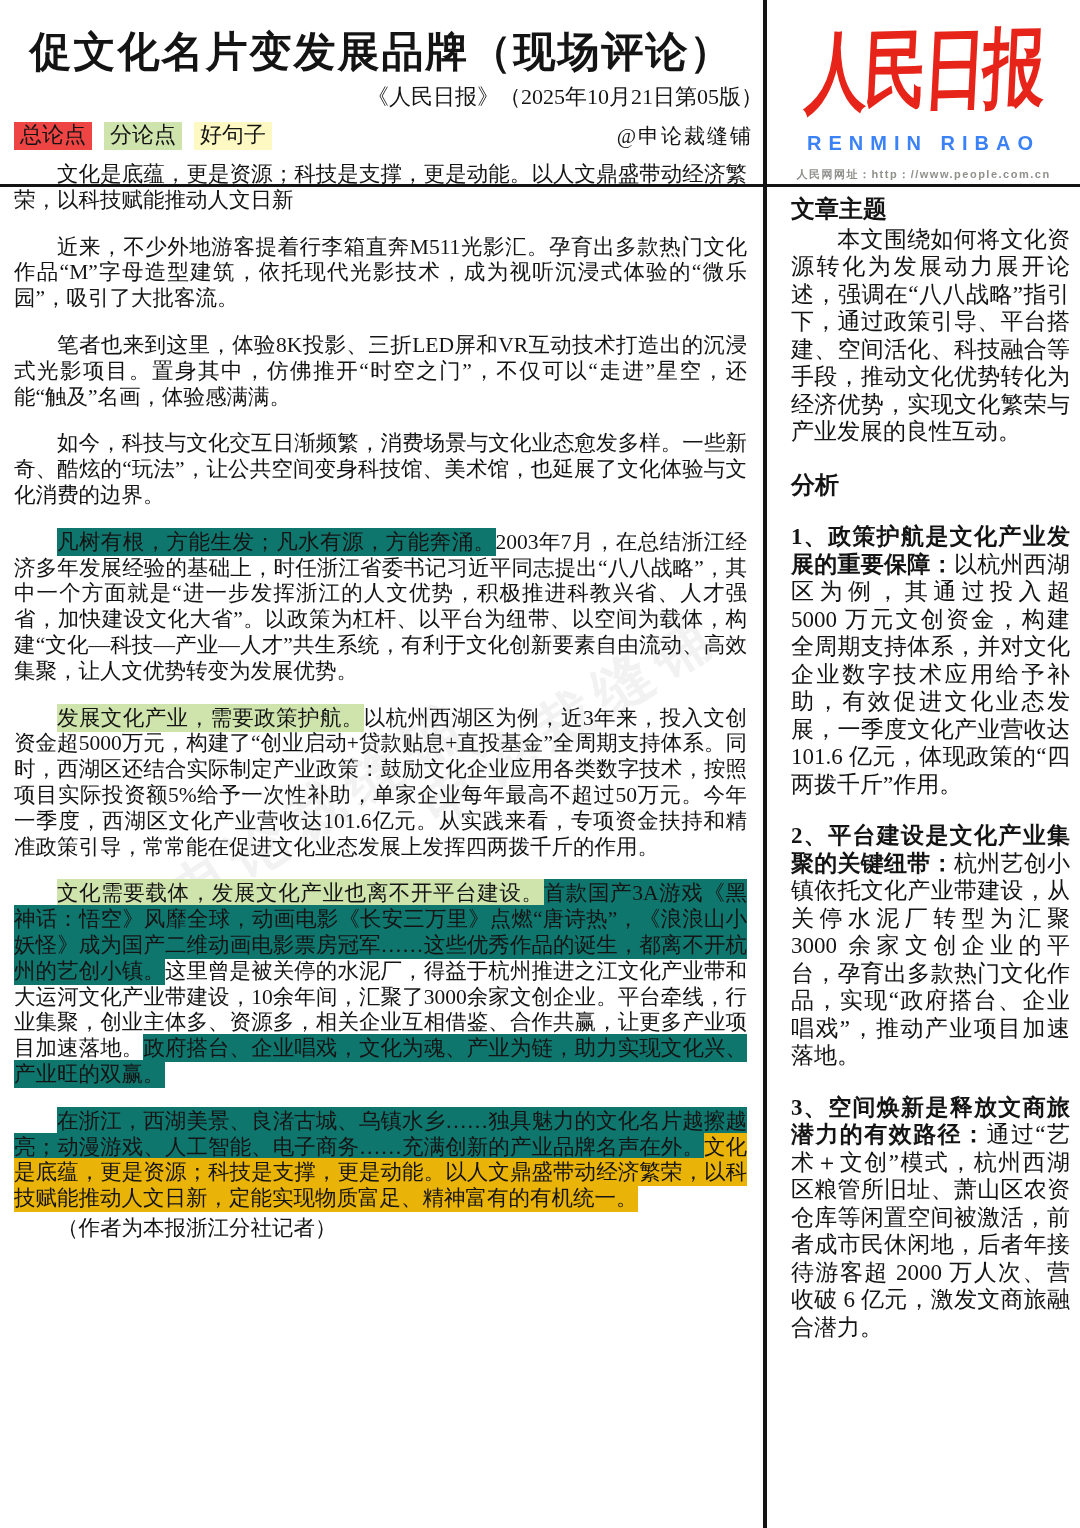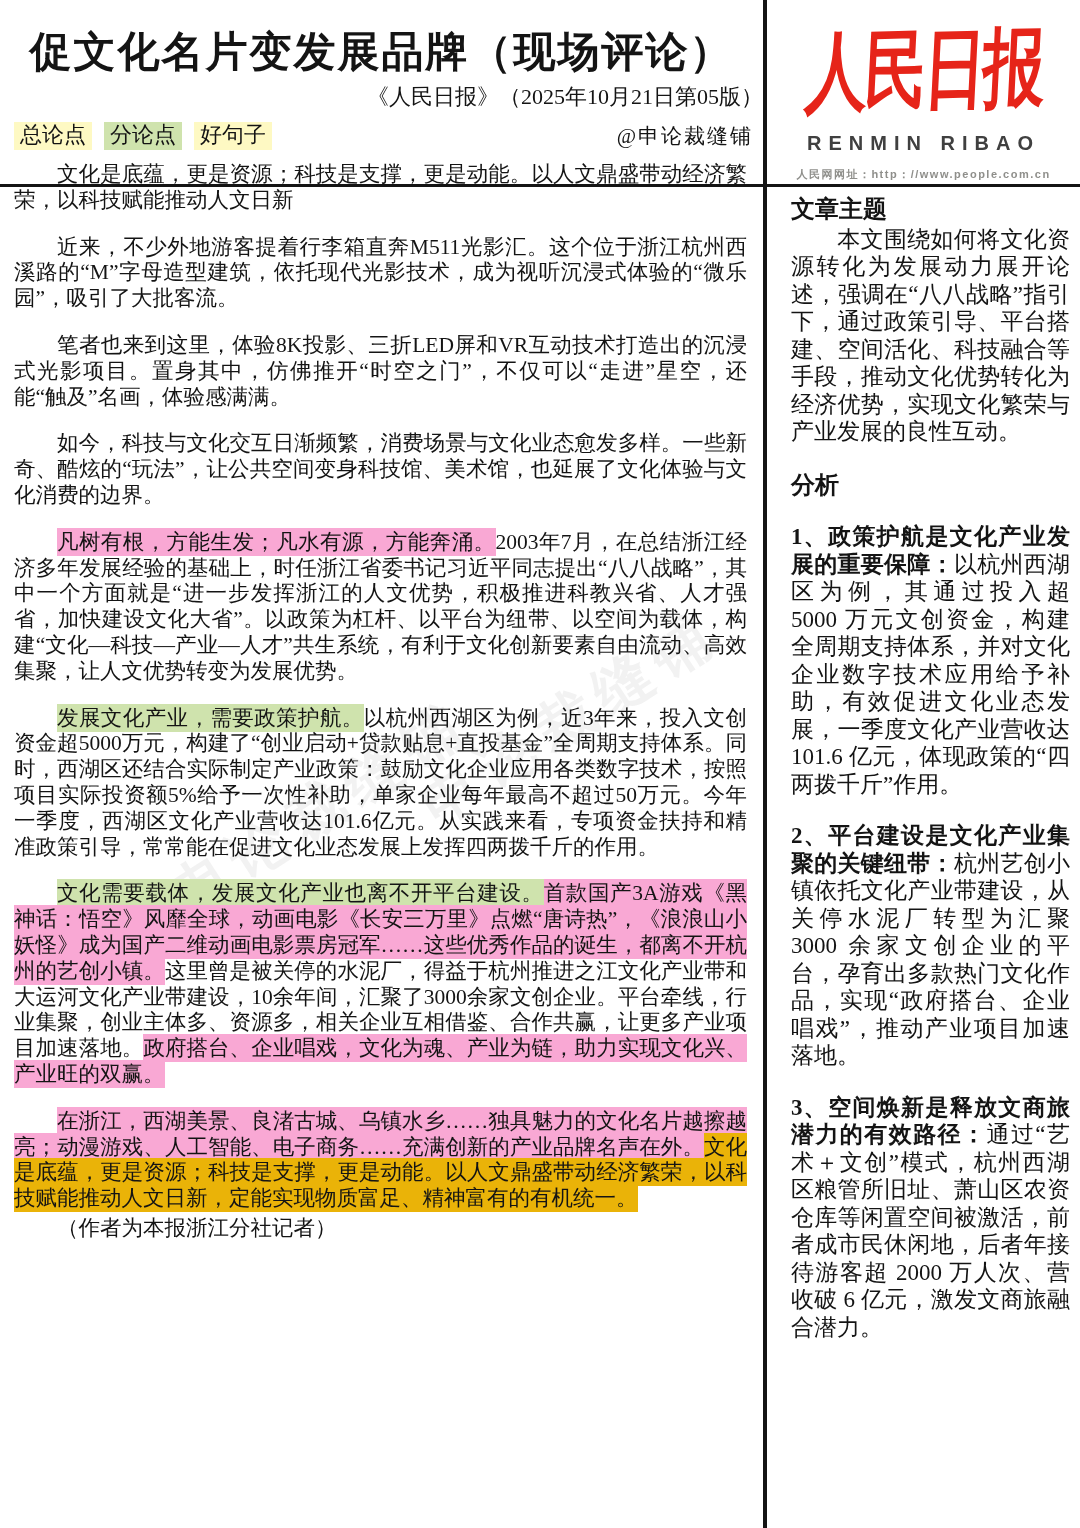--- a/index.html
+++ b/index.html
@@ -37,21 +37,21 @@
     margin-top:12px; padding:0 16px 0 14px;
     font-size:21.5px; line-height:25.8px;
     text-align:justify;
   }
   .article-body p { margin:21px 0 0 0; text-indent:2em; }
   .article-body p:first-child { margin-top:6px; }
   .article-body p.byline-note { margin-top:4px; }
 
   .hl-pink   { background:#eab308; }
   .hl-green  { background:#cfe3ad; }
-  .hl-purple { background:#f9a8d4; }
+  .hl-purple { background:#0f766e; }
   .hl-pink, .hl-green, .hl-purple { padding:2px 0; box-decoration-break:clone; -webkit-box-decoration-break:clone; }
 
   
   .bg-wm {
     position:absolute; pointer-events:none;
     font-size:58px; letter-spacing:10px; font-weight:bold;
     color:rgba(110,110,110,0.09);
     white-space:nowrap; transform:rotate(-33deg);
   }
   .bg-wm.wm-a { left:150px; top:770px; }
@@ -98,48 +98,48 @@
 
   <div class="bg-wm wm-a">申论裁缝铺</div>
   <div class="bg-wm wm-b">申论裁缝铺</div>
 
   <div class="left-col">
     <div class="article-title">促文化名片变发展品牌（现场评论）</div>
     <div class="byline-source">《人民日报》（2025年10月21日第05版）</div>
 
     <div class="legend-row">
       <span class="legend-chips" style="display:flex;gap:12px;">
-          <span class="legend-chip" style="background: #fef9c3;">总论点</span>
+          <span class="legend-chip" style="background: #ef4444;">总论点</span>
           <span class="legend-chip" style="background: rgb(207, 227, 173);">分论点</span>
           <span class="legend-chip" style="background: #fef9c3;">好句子</span>
         </span>
       <span class="legend-spacer"></span>
       <span class="wm-handle">@申论裁缝铺</span>
     </div>
 
     <div class="article-body">
         <p><span>文化是底蕴，更是资源；科技是支撑，更是动能。以人文鼎盛带动经济繁荣，以科技赋能推动人文日新</span></p>
-        <p><span>近来，不少外地游客提着行李箱直奔M511光影汇。这个位于浙江杭州西溪路的“M”字母造型建筑，依托现代光影技术，成为视听沉浸式体验的“微乐园”，吸引了大批客流。</span></p>
+        <p><span>近来，不少外地游客提着行李箱直奔M511光影汇。孕育出多款热门文化作品“M”字母造型建筑，依托现代光影技术，成为视听沉浸式体验的“微乐园”，吸引了大批客流。</span></p>
         <p><span>笔者也来到这里，体验8K投影、三折LED屏和VR互动技术打造出的沉浸式光影项目。置身其中，仿佛推开“时空之门”，不仅可以“走进”星空，还能“触及”名画，体验感满满。</span></p>
         <p><span>如今，科技与文化交互日渐频繁，消费场景与文化业态愈发多样。一些新奇、酷炫的“玩法”，让公共空间变身科技馆、美术馆，也延展了文化体验与文化消费的边界。</span></p>
         <p><span class="hl-purple">凡树有根，方能生发；凡水有源，方能奔涌。</span><span>2003年7月，在总结浙江经济多年发展经验的基础上，时任浙江省委书记习近平同志提出“八八战略”，其中一个方面就是“进一步发挥浙江的人文优势，积极推进科教兴省、人才强省，加快建设文化大省”。以政策为杠杆、以平台为纽带、以空间为载体，构建“文化—科技—产业—人才”共生系统，有利于文化创新要素自由流动、高效集聚，让人文优势转变为发展优势。</span></p>
         <p><span class="hl-green">发展文化产业，需要政策护航。</span><span>以杭州西湖区为例，近3年来，投入文创资金超5000万元，构建了“创业启动+贷款贴息+直投基金”全周期支持体系。同时，西湖区还结合实际制定产业政策：鼓励文化企业应用各类数字技术，按照项目实际投资额5%给予一次性补助，单家企业每年最高不超过50万元。今年一季度，西湖区文化产业营收达101.6亿元。从实践来看，专项资金扶持和精准政策引导，常常能在促进文化业态发展上发挥四两拨千斤的作用。</span></p>
         <p><span class="hl-green">文化需要载体，发展文化产业也离不开平台建设。</span><span class="hl-purple">首款国产3A游戏《黑神话：悟空》风靡全球，动画电影《长安三万里》点燃“唐诗热”，《浪浪山小妖怪》成为国产二维动画电影票房冠军……这些优秀作品的诞生，都离不开杭州的艺创小镇。</span><span>这里曾是被关停的水泥厂，得益于杭州推进之江文化产业带和大运河文化产业带建设，10余年间，汇聚了3000余家文创企业。平台牵线，行业集聚，创业主体多、资源多，相关企业互相借鉴、合作共赢，让更多产业项目加速落地。</span><span class="hl-purple">政府搭台、企业唱戏，文化为魂、产业为链，助力实现文化兴、产业旺的双赢。</span></p>
         <p><span class="hl-purple">在浙江，西湖美景、良渚古城、乌镇水乡……独具魅力的文化名片越擦越亮；动漫游戏、人工智能、电子商务……充满创新的产业品牌名声在外。</span><span class="hl-pink">文化是底蕴，更是资源；科技是支撑，更是动能。以人文鼎盛带动经济繁荣，以科技赋能推动人文日新，定能实现物质富足、精神富有的有机统一。</span></p>
         <p class="byline-note"><span>（作者为本报浙江分社记者）</span></p>
       </div>
   </div>
 
   <div class="top-rule"></div>
   <div class="v-divider"></div>
 
   <div class="right-col">
     <div class="logo-block">
       <div class="logo-cn" style="color: rgb(230, 36, 25);">人民日报</div>
-      <div class="logo-en" style="color: #404040;">RENMIN RIBAO</div>
+      <div class="logo-en" style="color: #3b82f6;">RENMIN RIBAO</div>
       <div class="logo-url">人民网网址：http：//www.people.com.cn</div>
     </div>
 
     <div class="right-content">
       <div class="section-heading">文章主题</div>
       <div class="theme-body">本文围绕如何将文化资源转化为发展动力展开论述，强调在“八八战略”指引下，通过政策引导、平台搭建、空间活化、科技融合等手段，推动文化优势转化为经济优势，实现文化繁荣与产业发展的良性互动。</div>
 
       <div class="section-heading analysis-heading">分析</div>
 
       <div class="analysis-point"><span class="point-lead">1、政策护航是文化产业发展的重要保障：</span><span>以杭州西湖区为例，其通过投入超 5000 万元文创资金，构建全周期支持体系，并对文化企业数字技术应用给予补助，有效促进文化业态发展，一季度文化产业营收达 101.6 亿元，体现政策的“四两拨千斤”作用。</span></div>

